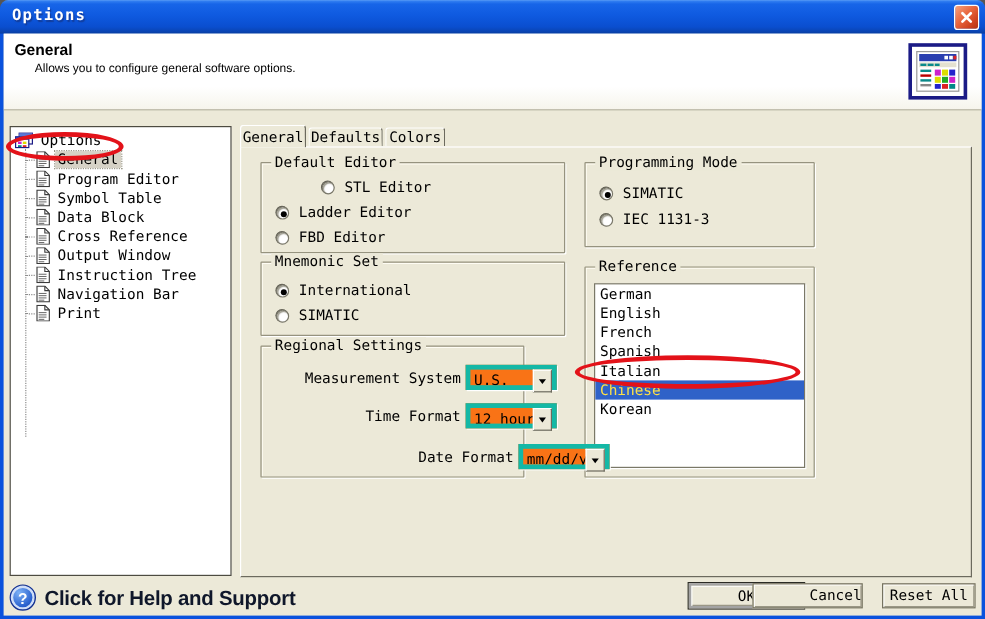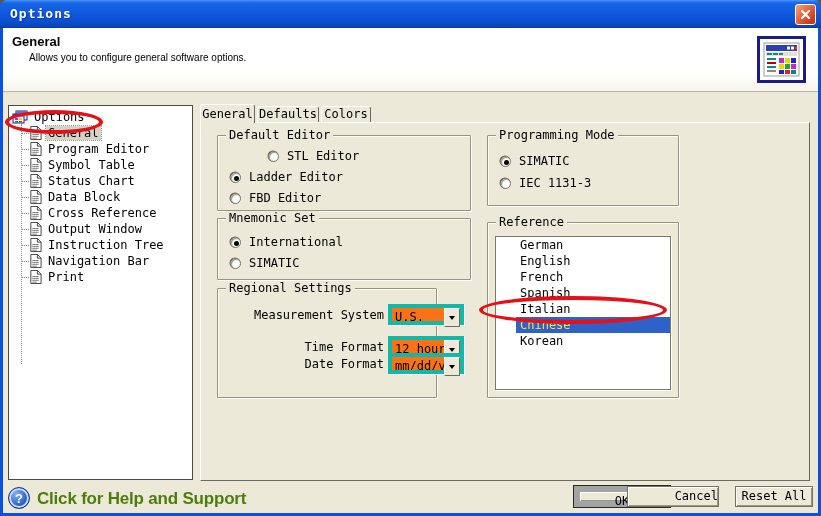--- a/index.html
+++ b/index.html
@@ -53,40 +53,40 @@
   .gb-language{left:286px;top:99px;width:192px;height:176px;}
   .gb-regional{left:16px;top:165px;width:220px;height:110px;}
   
   .radio-row{position:absolute;left:12px;display:flex;align-items:center;gap:8px;height:14px;cursor:pointer;}
   .radio{width:11px;height:11px;border-radius:50%;background:#fff;border:1px solid #7b796b;
     box-shadow:inset 1px 1px 1px #9c9a8c, -0.5px -0.5px 0 #5f5d52;position:relative;flex:0 0 auto;}
   .radio.checked::after{content:"";position:absolute;left:3px;top:3px;width:5px;height:5px;border-radius:50%;background:#000;}
   .radio-label{font-size:12px;white-space:nowrap;}
   
   .listbox{position:absolute;left:7px;top:13px;width:176px;height:154px;background:#fff;
-    border:1px solid #7a7867;box-shadow:1px 1px 0 #fff;overflow:hidden;padding-left:20px;}
+    border:1px solid #7a7867;box-shadow:1px 1px 0 #fff;overflow:hidden;}
   .list-item{height:16px;line-height:16px;font-size:12px;padding-left:4px;cursor:default;}
   .list-item.selected{background:var(--selection);color:#fde047;}
   
   .reg-row{position:absolute;left:0;display:flex;align-items:center;height:21px;}
   .reg-label{width:166px;text-align:right;font-size:12px;margin-right:4px;white-space:nowrap;}
   .combo{display:flex;width:76px;height:21px;background:#f97316;border:4px solid #14b8a6;box-shadow:1px 1px 0 #fff;cursor:pointer;}
   .combo-value{flex:1;font-size:12px;line-height:19px;padding-left:3px;white-space:nowrap;overflow:hidden;}
   .combo-btn{width:16px;height:19px;background:var(--beige);border:1px solid;border-color:#fff #6c6a5e #6c6a5e #fff;
     display:flex;align-items:center;justify-content:center;flex:0 0 auto;}
   .combo-arrow{width:0;height:0;border-left:3px solid transparent;border-right:3px solid transparent;border-top:4px solid #000;}
   
   .help-icon{position:absolute;left:5px;top:459px;width:22px;height:22px;border-radius:50%;
     background:radial-gradient(circle at 35% 30%,#7db1f5,#2a62cf 60%,#1b3f9e);
     box-shadow:inset 0 0 0 2px #cfdef8;border:1px solid #16318f;
     color:#fff;font-weight:bold;font-size:13px;display:flex;align-items:center;justify-content:center;cursor:pointer;font-family:var(--sans);}
-  .help-text{position:absolute;left:34px;top:461px;font-family:var(--sans);font-weight:bold;font-size:17px;color:#4d7c0f;letter-spacing:-0.2px;cursor:pointer;}
+  .help-text{position:absolute;left:34px;top:461px;font-family:var(--sans);font-weight:bold;font-size:17px;color:#0f172a;letter-spacing:-0.2px;cursor:pointer;}
   .btn{position:absolute;top:458px;height:21px;background:var(--beige);border:1px solid #75725f;
     box-shadow:inset 1px 1px 0 #fff,inset -1px -1px 0 #9a9786;font-size:12px;text-align:center;line-height:19px;cursor:pointer;}
-  .btn-ok{left:571px;width:96px;border:6px solid #a3a3a3;box-shadow:0 0 0 1px #2a2a24,inset 1px 1px 0 #fff,inset -1px -1px 0 #9a9786;}
+  .btn-ok{left:571px;width:96px;border:2px solid #a3a3a3;box-shadow:0 0 0 1px #2a2a24,inset 1px 1px 0 #fff,inset -1px -1px 0 #9a9786;}
   .btn-cancel{left:624px;width:92px;text-align:right;}
   .btn-reset{left:732px;width:78px;}
   
   .annot{position:absolute;border:4px solid var(--annotation);border-radius:50%;pointer-events:none;z-index:10;}
   .annot-general{left:2px;top:82px;width:98px;height:24px;}
   .annot-chinese{left:476px;top:268px;width:188px;height:28px;}
   svg{display:block;}
 </style>
 </head>
 <body>
@@ -186,30 +186,20 @@
         <span class="tree-label">Symbol Table</span>
       </div>
       <div class="tree-row tree-child">
         <span>
             <svg width="13" height="14" viewBox="0 0 13 15">
               <path d="M1.5 .5 h7 l4 4 v10 h-11 z" fill="#fff" stroke="#3a3a3a"></path>
               <path d="M8.5 .5 v4 h4" fill="none" stroke="#3a3a3a"></path>
               <path d="M3 7h7M3 9h7M3 11h7M3 13h5" stroke="#555" stroke-width="0.8"></path>
             </svg>
           </span>
-        <span class="tree-label">Status Chart</span>
-      </div>
-      <div class="tree-row tree-child">
-        <span>
-            <svg width="13" height="14" viewBox="0 0 13 15">
-              <path d="M1.5 .5 h7 l4 4 v10 h-11 z" fill="#fff" stroke="#3a3a3a"></path>
-              <path d="M8.5 .5 v4 h4" fill="none" stroke="#3a3a3a"></path>
-              <path d="M3 7h7M3 9h7M3 11h7M3 13h5" stroke="#555" stroke-width="0.8"></path>
-            </svg>
-          </span>
         <span class="tree-label">Data Block</span>
       </div>
       <div class="tree-row tree-child">
         <span>
             <svg width="13" height="14" viewBox="0 0 13 15">
               <path d="M1.5 .5 h7 l4 4 v10 h-11 z" fill="#fff" stroke="#3a3a3a"></path>
               <path d="M8.5 .5 v4 h4" fill="none" stroke="#3a3a3a"></path>
               <path d="M3 7h7M3 9h7M3 11h7M3 13h5" stroke="#555" stroke-width="0.8"></path>
             </svg>
           </span>
@@ -329,21 +319,21 @@
         </div>
         <div class="reg-row" style="top:47px;">
           <span class="reg-label">Time Format</span>
           <div class="combo">
             <span class="combo-value">12 hour</span>
             <span class="combo-btn">
                 <span class="combo-arrow"></span>
               </span>
           </div>
         </div>
-        <div class="reg-row" style="top:64px;">
+        <div class="reg-row" style="top:81px;padding-left:44px;">
           <span class="reg-label">Date Format</span>
           <div class="combo">
             <span class="combo-value">mm/dd/yy</span>
             <span class="combo-btn">
                 <span class="combo-arrow"></span>
               </span>
           </div>
         </div>
       </div>
     </div>

